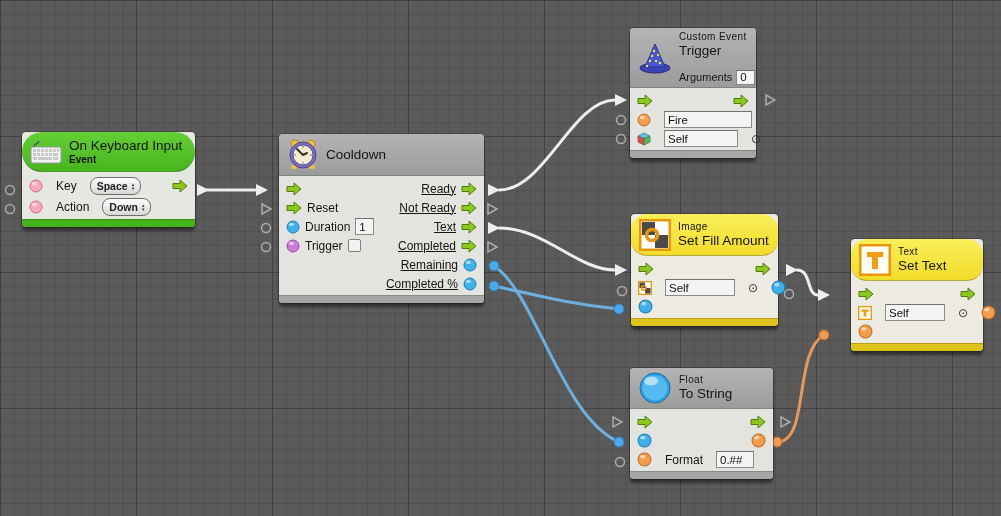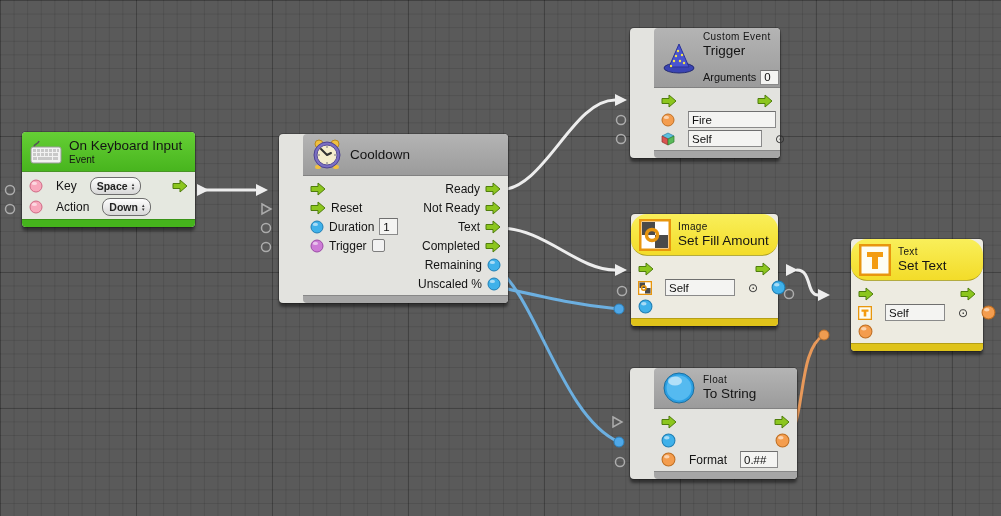--- a/index.html
+++ b/index.html
@@ -18,34 +18,34 @@
   .node{
     position:absolute;z-index:2;border-radius:4px;
     box-shadow:0 0 0 1px rgba(0,0,0,0.22), 0 4px 3px rgba(0,0,0,0.45);
     color:#141414;
   }
   .hdr{display:flex;align-items:center;gap:7px;padding:0 8px;border-radius:4px 4px 0 0;
        border-bottom:1px solid rgba(0,0,0,0.28);box-sizing:border-box;}
   .hdr .ttlcol{display:flex;flex-direction:column;justify-content:center;}
   .kind{font-size:10px;letter-spacing:0.4px;line-height:12px;}
   .ttl{font-size:13.5px;line-height:16px;white-space:nowrap;}
-  .sub{font-size:10px;font-weight:normal;line-height:12px;}
+  .sub{font-size:10px;font-weight:bold;line-height:12px;}
   .body{padding:3px 0 2px 0;}
   .row{display:flex;align-items:center;height:19px;padding:0 7px;gap:13px;font-size:12px;}
   .row.tall{height:21px;}
   .cellL{display:flex;align-items:center;gap:5px;flex:1;}
-  .cellR{display:flex;align-items:center;gap:5px;justify-content:flex-end;}
+  .cellR{display:flex;align-items:center;gap:5px;justify-content:flex-end;text-decoration:underline;}
   .ftr{height:7px;border-radius:0 0 4px 4px;border-top:1px solid rgba(0,0,0,0.18);}
   
-  .n-green .hdr{background:linear-gradient(#65cf35,#48b51e);}
+  .n-green .hdr{background:linear-gradient(#65cf35,#48b51e);border-radius:20px;}
   .n-green{background:#e5e8e0;}
   .n-green .ftr{background:#45b41c;}
   
   .n-gray .hdr{background:linear-gradient(#b4b4b4,#9b9b9b);}
-  .n-gray{background:#e3e3df;padding-left:24px;}
+  .n-gray{background:#e3e3df;}
   .n-gray .ftr{background:#a6a6a6;}
   
   .n-yellow .hdr{background:linear-gradient(#f9ef5a,#f3dc29);border-radius:16px;}
   .n-yellow{background:#edebe1;}
   .n-yellow .ftr{background:#dfc31a;}
   .field{
     background:#f4f4f2;border:1px solid #8a8a8a;border-top-color:#6f6f6f;
     font-family:"Liberation Sans",sans-serif;font-size:11.5px;color:#111;
     height:15px;padding:0 3px;box-sizing:content-box;
   }
@@ -294,21 +294,21 @@
               <svg width="14" height="14" viewBox="0 0 14 14">
                 <circle cx="7" cy="7" r="6" fill="#3fb1ea" stroke="#1f7fb5"></circle>
                 <ellipse cx="5.4" cy="4.4" rx="2.6" ry="1.7" fill="rgba(255,255,255,0.55)"></ellipse>
               </svg>
             </span>
       </div>
     </div>
     <div class="row">
       <div class="cellL"></div>
       <div class="cellR">
-        <span>Unscaled %</span>
+        <span>Completed %</span>
         <span class="picon">
               <svg width="14" height="14" viewBox="0 0 14 14">
                 <circle cx="7" cy="7" r="6" fill="#3fb1ea" stroke="#1f7fb5"></circle>
                 <ellipse cx="5.4" cy="4.4" rx="2.6" ry="1.7" fill="rgba(255,255,255,0.55)"></ellipse>
               </svg>
             </span>
       </div>
     </div>
   </div>
   <div class="ftr"></div>

